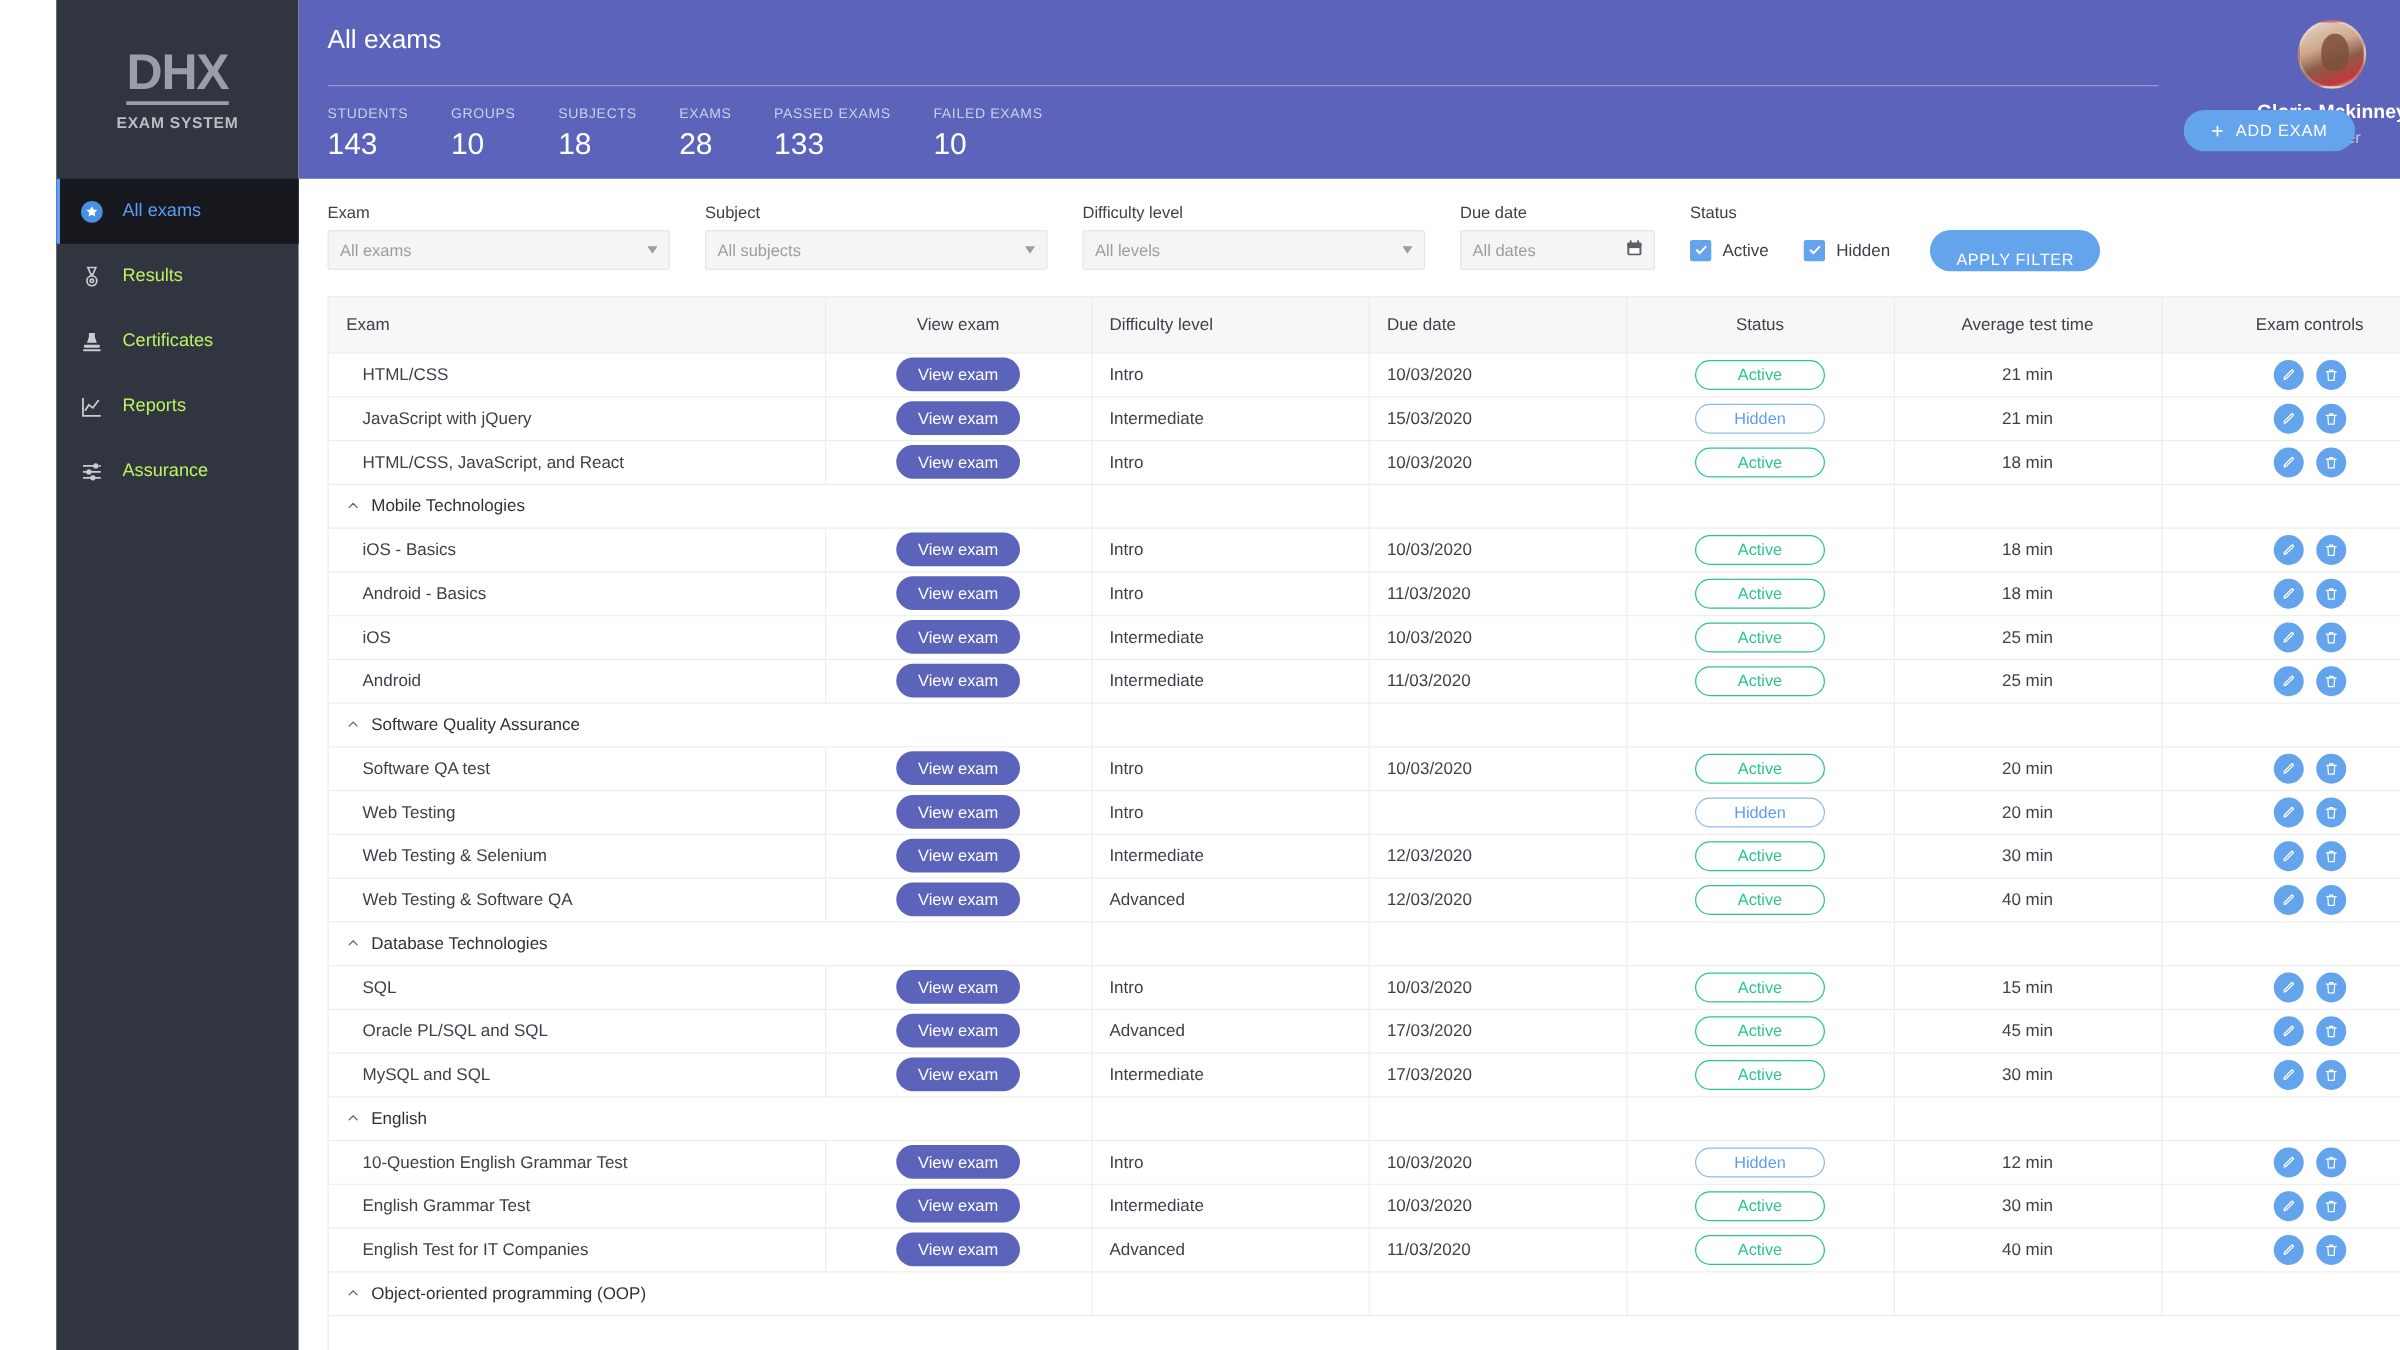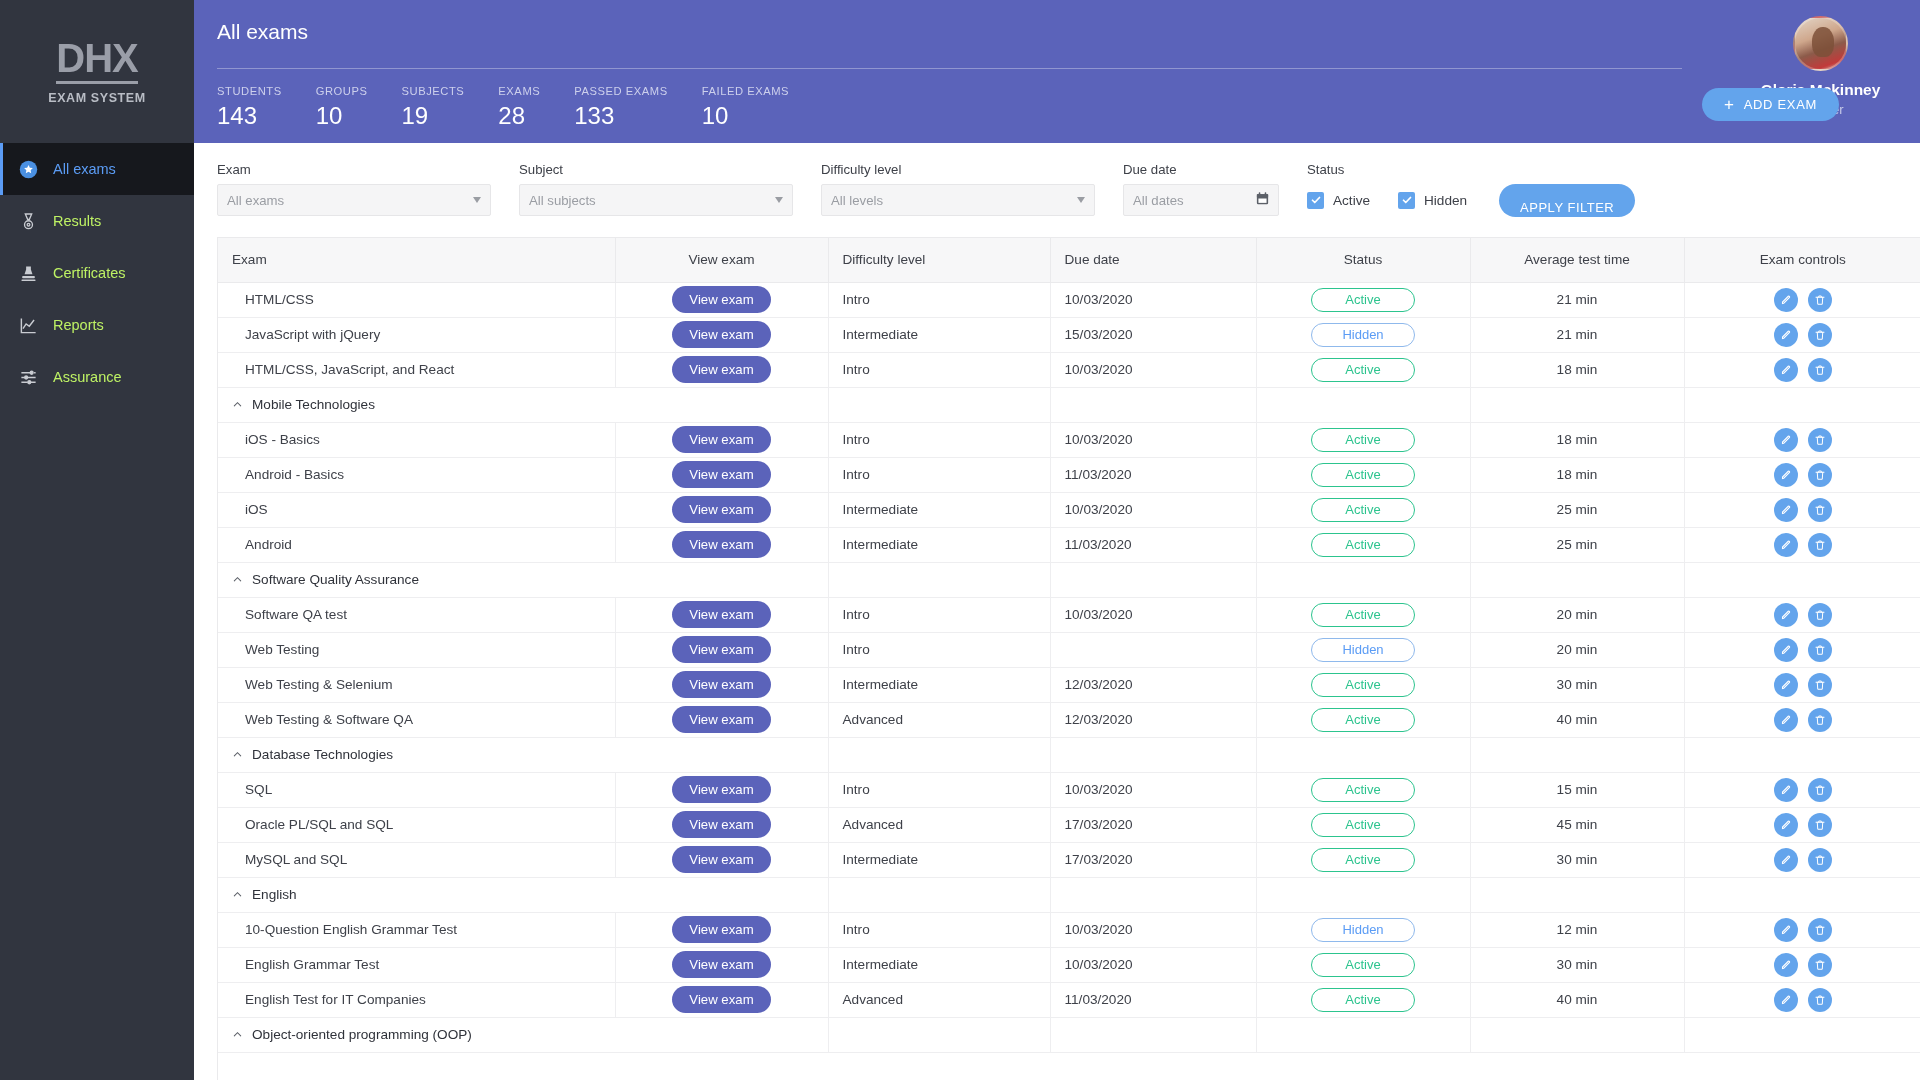--- a/index.html
+++ b/index.html
@@ -2,21 +2,21 @@
 <html><head>
 <meta charset="utf-8">
 <style>
   * { box-sizing: border-box; margin: 0; padding: 0; }
   html, body {
     width: 1920px; height: 1080px;
     overflow: hidden;
     font-family: "Liberation Sans", sans-serif;
     background: #ffffff;
   }
-  #app { display: flex; width: 1584px; height: 1080px; }
+  #app { display: flex; width: 1584px; height: 1080px; margin-left: 45px; }
 
   
   #sidebar {
     width: 194px; min-width: 194px; height: 1080px;
     background: #31353f;
     display: flex; flex-direction: column;
   }
   .logo-box {
     height: 143px; display: flex; flex-direction: column;
     align-items: center; justify-content: center;
@@ -240,21 +240,21 @@
           <div class="stat">
             <div class="stat-label">STUDENTS</div>
             <div class="stat-value">143</div>
           </div>
           <div class="stat">
             <div class="stat-label">GROUPS</div>
             <div class="stat-value">10</div>
           </div>
           <div class="stat">
             <div class="stat-label">SUBJECTS</div>
-            <div class="stat-value">19</div>
+            <div class="stat-value">18</div>
           </div>
           <div class="stat">
             <div class="stat-label">EXAMS</div>
             <div class="stat-value">28</div>
           </div>
           <div class="stat">
             <div class="stat-label">PASSED EXAMS</div>
             <div class="stat-value">133</div>
           </div>
           <div class="stat">

